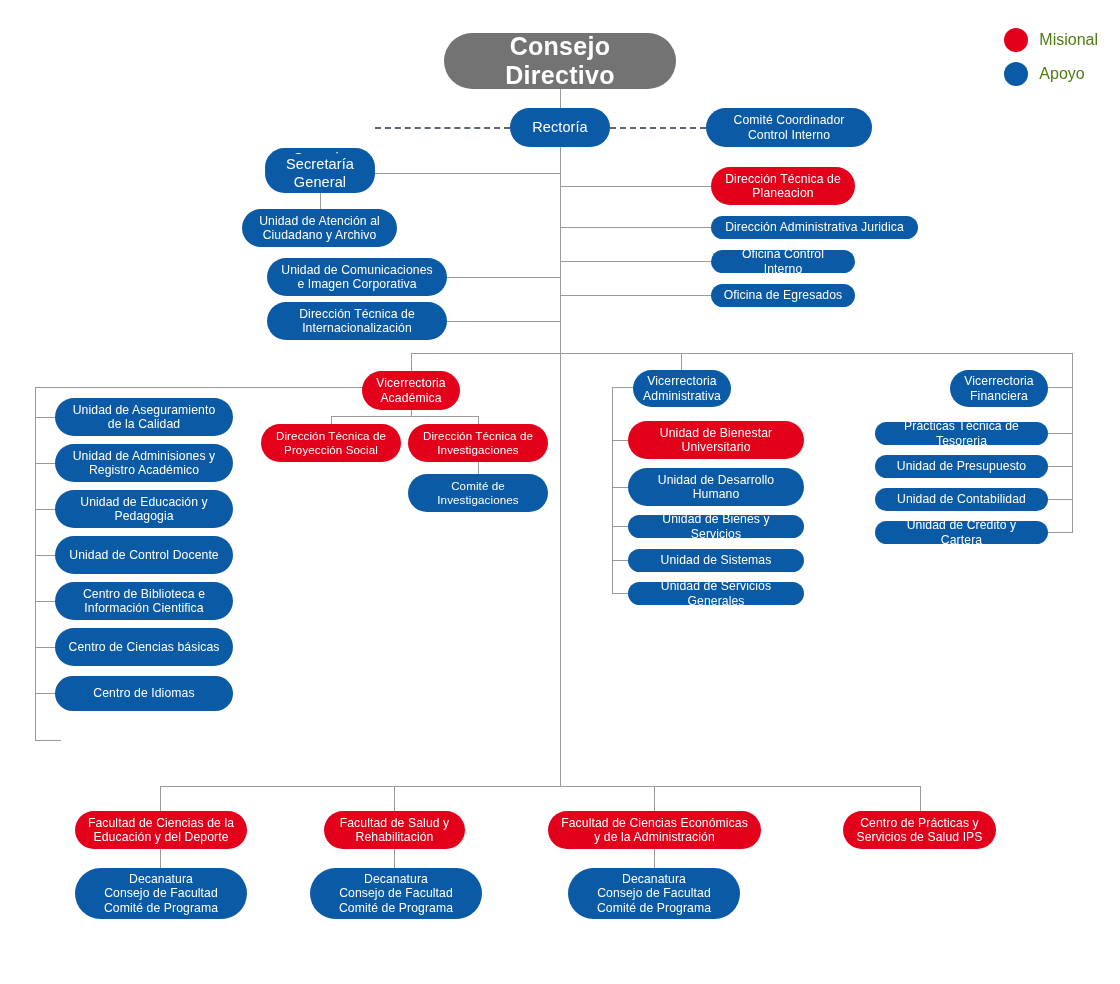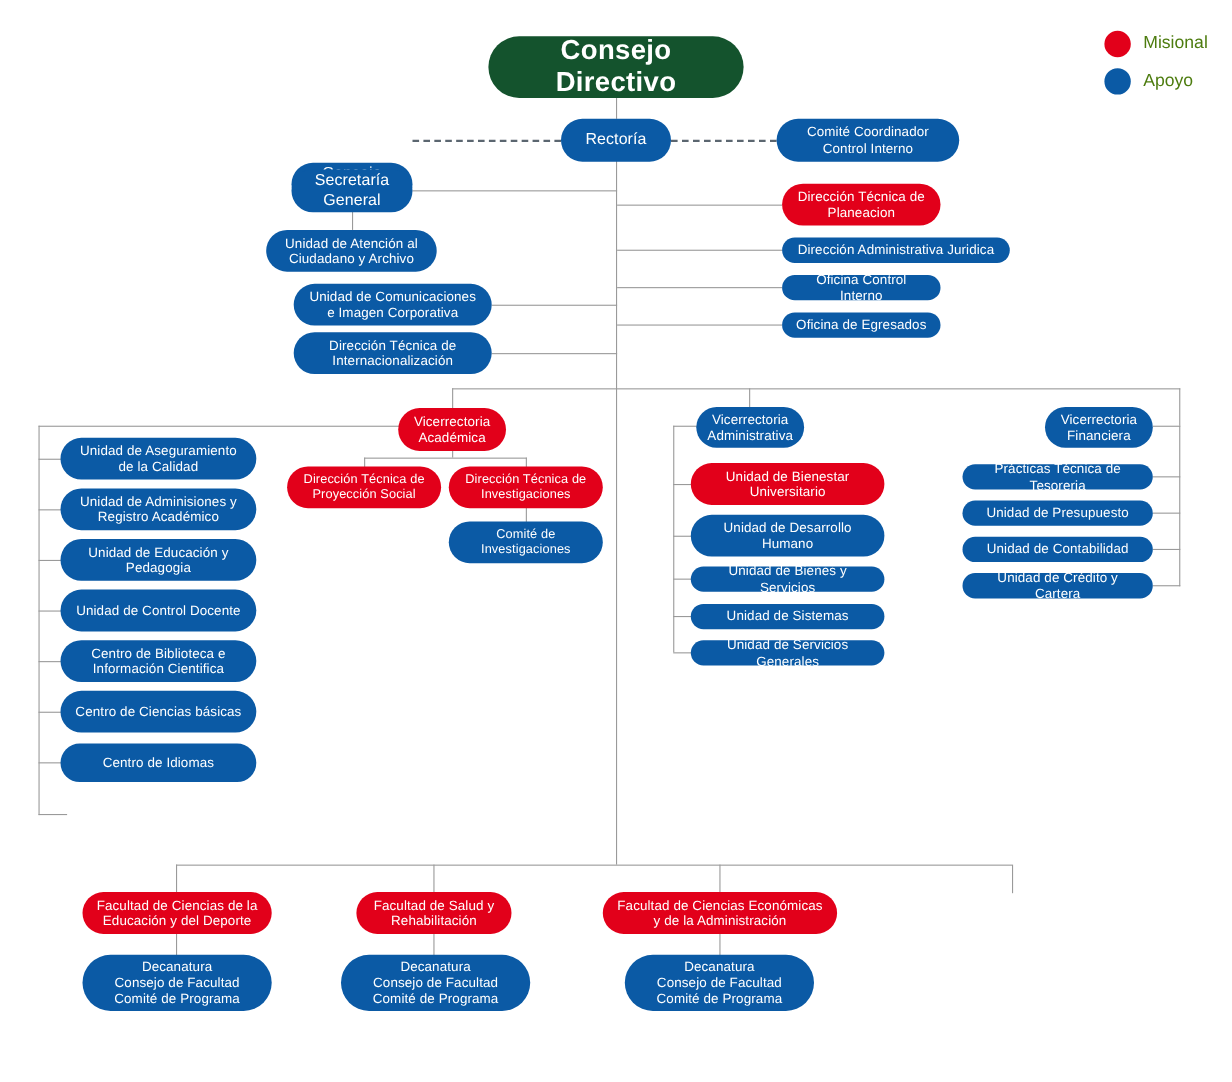--- a/index.html
+++ b/index.html
@@ -32,21 +32,21 @@
     text-align:center;
     color:#ffffff;
     border-radius:999px;
     line-height:1.18;
     letter-spacing:.1px;
     padding:4px 10px;
     z-index:3;
   }
   .blue{background:#0b5aa5;}
   .red{background:#e2001a;}
-  .navy{background:#14532d;}
+  .navy{background:#737373;}
   .root{
     font-size:25px;
     font-weight:bold;
     letter-spacing:.3px;
   }
   .lvl1{font-size:14.5px;}
   .sm{font-size:12.2px;}
   .xsm{font-size:11.6px;}
   
   #legend{
@@ -190,20 +190,21 @@
 
   <div class="node blue sm" style="left:950px;top:370px;width:98px;height:37px;">Vicerrectoria Financiera</div>
   <div class="node blue sm" style="left:875px;top:422px;width:173px;height:23px;">Prácticas Técnica de Tesoreria</div>
   <div class="node blue sm" style="left:875px;top:455px;width:173px;height:23px;">Unidad de Presupuesto</div>
   <div class="node blue sm" style="left:875px;top:488px;width:173px;height:23px;">Unidad de Contabilidad</div>
   <div class="node blue sm" style="left:875px;top:521px;width:173px;height:23px;">Unidad de Crédito y Cartera</div>
 
   <div class="node red sm" style="left:75px;top:811px;width:172px;height:38px;">Facultad de Ciencias de la Educación y del Deporte</div>
   <div class="node red sm" style="left:324px;top:811px;width:141px;height:38px;">Facultad de Salud y Rehabilitación</div>
   <div class="node red sm" style="left:548px;top:811px;width:213px;height:38px;">Facultad de Ciencias Económicas y de la Administración</div>
+  <div class="node red sm" style="left:843px;top:811px;width:153px;height:38px;">Centro de Prácticas y Servicios de Salud IPS</div>
 
   <div class="node blue sm" style="left:75px;top:868px;width:172px;height:51px;flex-direction:column;">
     <span>Decanatura</span>
     <span>Consejo de Facultad</span>
     <span>Comité de Programa</span>
   </div>
   <div class="node blue sm" style="left:310px;top:868px;width:172px;height:51px;flex-direction:column;">
     <span>Decanatura</span>
     <span>Consejo de Facultad</span>
     <span>Comité de Programa</span>

